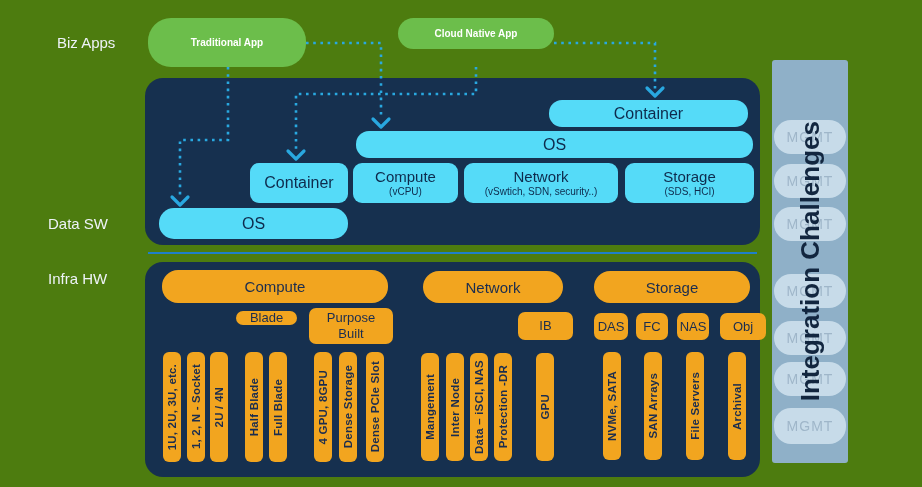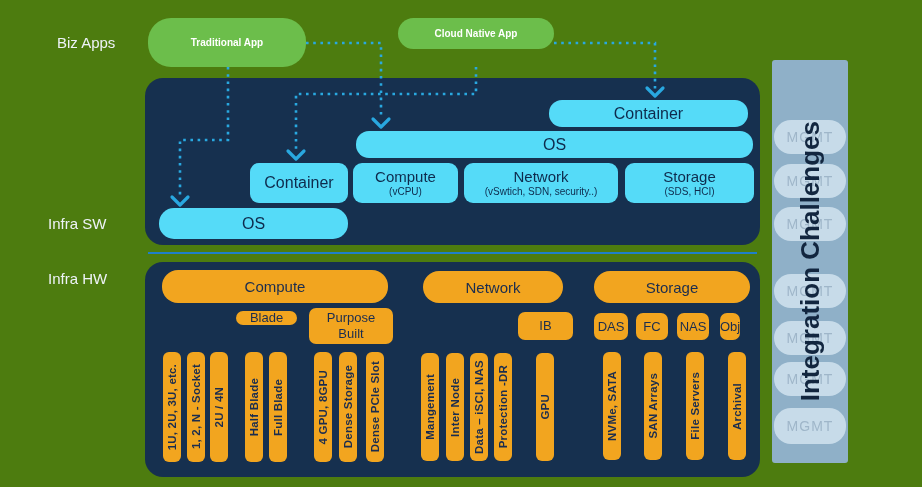--- a/index.html
+++ b/index.html
@@ -61,21 +61,21 @@
 </style>
 </head>
 <body>
 
 <div id="canvas">
 
   <div class="abs panel" style="left:145px;top:78px;width:615px;height:167px;"></div>
   <div class="abs panel" style="left:145px;top:262px;width:615px;height:215px;"></div>
 
   <div class="abs row-label" style="left:57px;top:34px;">Biz Apps</div>
-  <div class="abs row-label" style="left:48px;top:215px;">Infra SW</div>
+  <div class="abs row-label" style="left:48px;top:215px;">Data SW</div>
   <div class="abs row-label" style="left:48px;top:270px;">Infra HW</div>
 
   <div class="abs app-pill" style="left:148px;top:18px;width:158px;height:49px;">Traditional App</div>
   <div class="abs app-pill" style="left:398px;top:18px;width:156px;height:31px;">Cloud Native App</div>
 
   <div class="abs cyan big" style="left:549px;top:100px;width:199px;height:27px;border-radius:13px;">
     <span class="big">Container</span>
   </div>
   <div class="abs cyan" style="left:356px;top:131px;width:397px;height:27px;border-radius:13px;">
     <span class="big">OS</span>
@@ -164,21 +164,21 @@
   </div>
   <div class="abs orange hw-sub" style="left:594px;top:313px;width:34px;height:27px;">
     <span>DAS</span>
   </div>
   <div class="abs orange hw-sub" style="left:636px;top:313px;width:32px;height:27px;">
     <span>FC</span>
   </div>
   <div class="abs orange hw-sub" style="left:677px;top:313px;width:32px;height:27px;">
     <span>NAS</span>
   </div>
-  <div class="abs orange hw-sub" style="left:720px;top:313px;width:20px;height:27px;">
+  <div class="abs orange hw-sub" style="left:720px;top:313px;width:46px;height:27px;">
     <span>Obj</span>
   </div>
   <div class="abs orange pillar" style="left:603px;top:352px;width:18px;height:108px;">
       <span>NVMe, SATA</span>
     </div>
   <div class="abs orange pillar" style="left:644px;top:352px;width:18px;height:108px;">
       <span>SAN Arrays</span>
     </div>
   <div class="abs orange pillar" style="left:686px;top:352px;width:18px;height:108px;">
       <span>File Servers</span>

